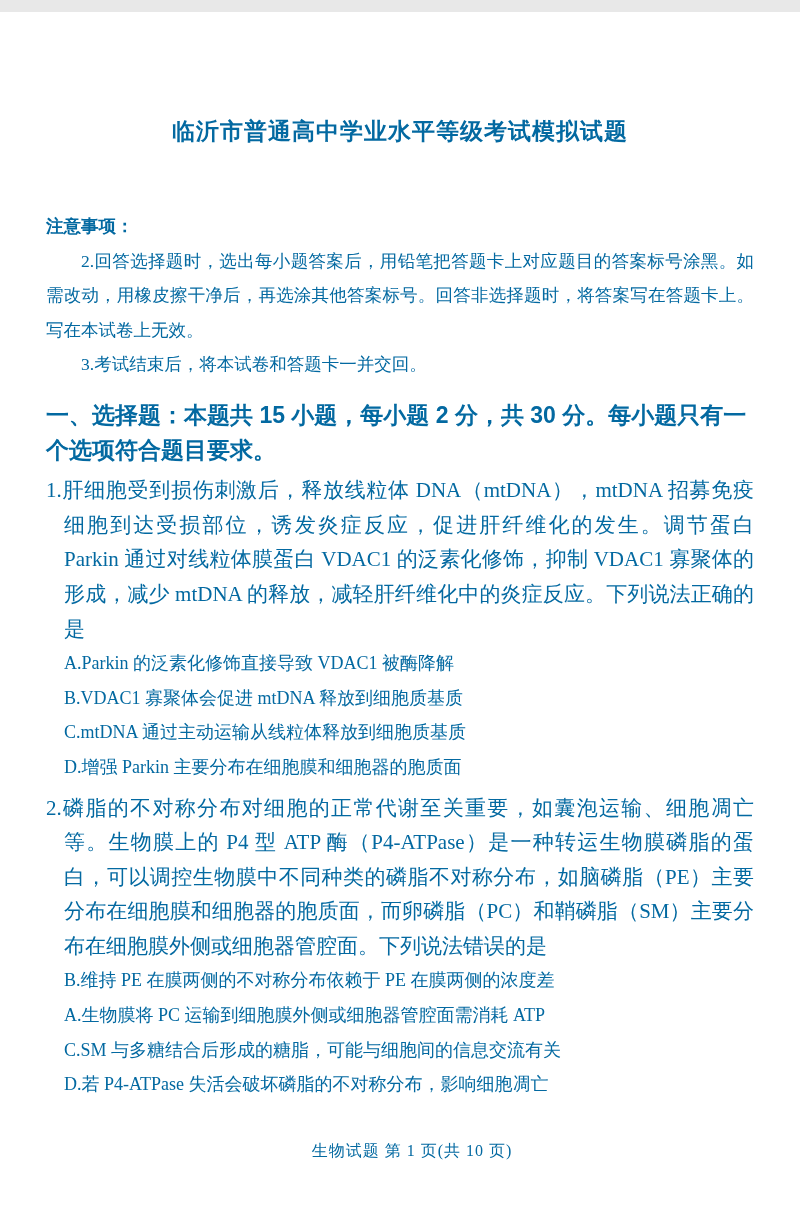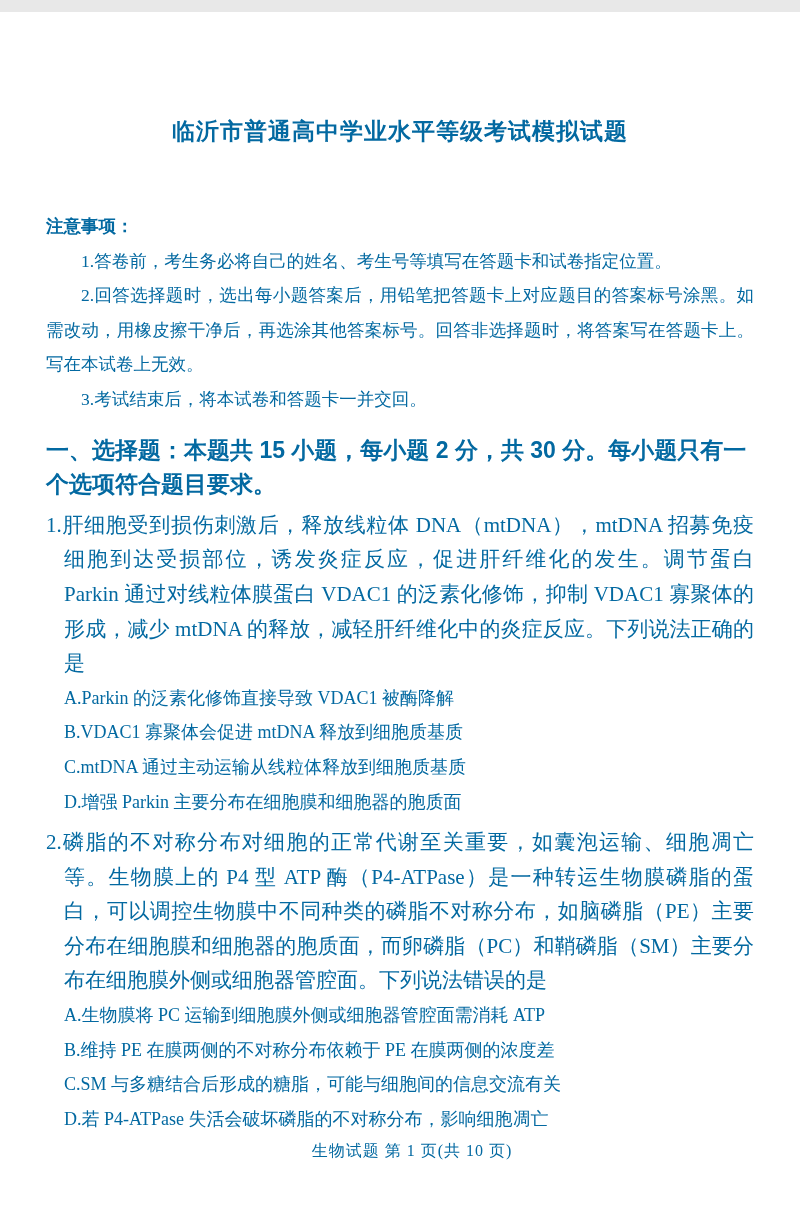--- a/index.html
+++ b/index.html
@@ -98,38 +98,37 @@
 <body>
 
 <div class="page">
   <div class="content">
 
     <div class="exam-title hei">临沂市普通高中学业水平等级考试模拟试题</div>
 
 
     <div class="notice-heading hei">注意事项：</div>
 
-    <p class="body-line indent2">1.答卷前，考生务必将自己的姓名、考生号等填写在答题卡和试卷指定位置。</p>
     <p class="body-line indent2">2.回答选择题时，选出每小题答案后，用铅笔把答题卡上对应题目的答案标号涂黑。如需改动，用橡皮擦干净后，再选涂其他答案标号。回答非选择题时，将答案写在答题卡上。写在本试卷上无效。</p>
     <p class="body-line indent2">3.考试结束后，将本试卷和答题卡一并交回。</p>
 
     <div class="section-heading hei">一、选择题：本题共 15 小题，每小题 2 分，共 30 分。每小题只有一个选项符合题目要求。</div>
 
     <div class="question">
       <p class="stem"><span>1.</span><span>肝细胞受到损伤刺激后，释放线粒体 DNA（mtDNA），mtDNA 招募免疫细胞到达受损部位，诱发炎症反应，促进肝纤维化的发生。调节蛋白 Parkin 通过对线粒体膜蛋白 VDAC1 的泛素化修饰，抑制 VDAC1 寡聚体的形成，减少 mtDNA 的释放，减轻肝纤维化中的炎症反应。下列说法正确的是</span></p>
       <p class="option">A.Parkin 的泛素化修饰直接导致 VDAC1 被酶降解</p>
       <p class="option">B.VDAC1 寡聚体会促进 mtDNA 释放到细胞质基质</p>
       <p class="option">C.mtDNA 通过主动运输从线粒体释放到细胞质基质</p>
       <p class="option">D.增强 Parkin 主要分布在细胞膜和细胞器的胞质面</p>
     </div>
 
     <div class="question">
       <p class="stem"><span>2.</span><span>磷脂的不对称分布对细胞的正常代谢至关重要，如囊泡运输、细胞凋亡等。生物膜上的 P4 型 ATP 酶（P4-ATPase）是一种转运生物膜磷脂的蛋白，可以调控生物膜中不同种类的磷脂不对称分布，如脑磷脂（PE）主要分布在细胞膜和细胞器的胞质面，而卵磷脂（PC）和鞘磷脂（SM）主要分布在细胞膜外侧或细胞器管腔面。下列说法错误的是</span></p>
+      <p class="option">B.维持 PE 在膜两侧的不对称分布依赖于 PE 在膜两侧的浓度差</p>
       <p class="option">A.生物膜将 PC 运输到细胞膜外侧或细胞器管腔面需消耗 ATP</p>
-      <p class="option">B.维持 PE 在膜两侧的不对称分布依赖于 PE 在膜两侧的浓度差</p>
       <p class="option">C.SM 与多糖结合后形成的糖脂，可能与细胞间的信息交流有关</p>
       <p class="option">D.若 P4-ATPase 失活会破坏磷脂的不对称分布，影响细胞凋亡</p>
     </div>
 
   </div>
 
   <div class="page-footer">生物试题  第 1 页(共 10 页)</div>
 </div>
 
 </body></html>

